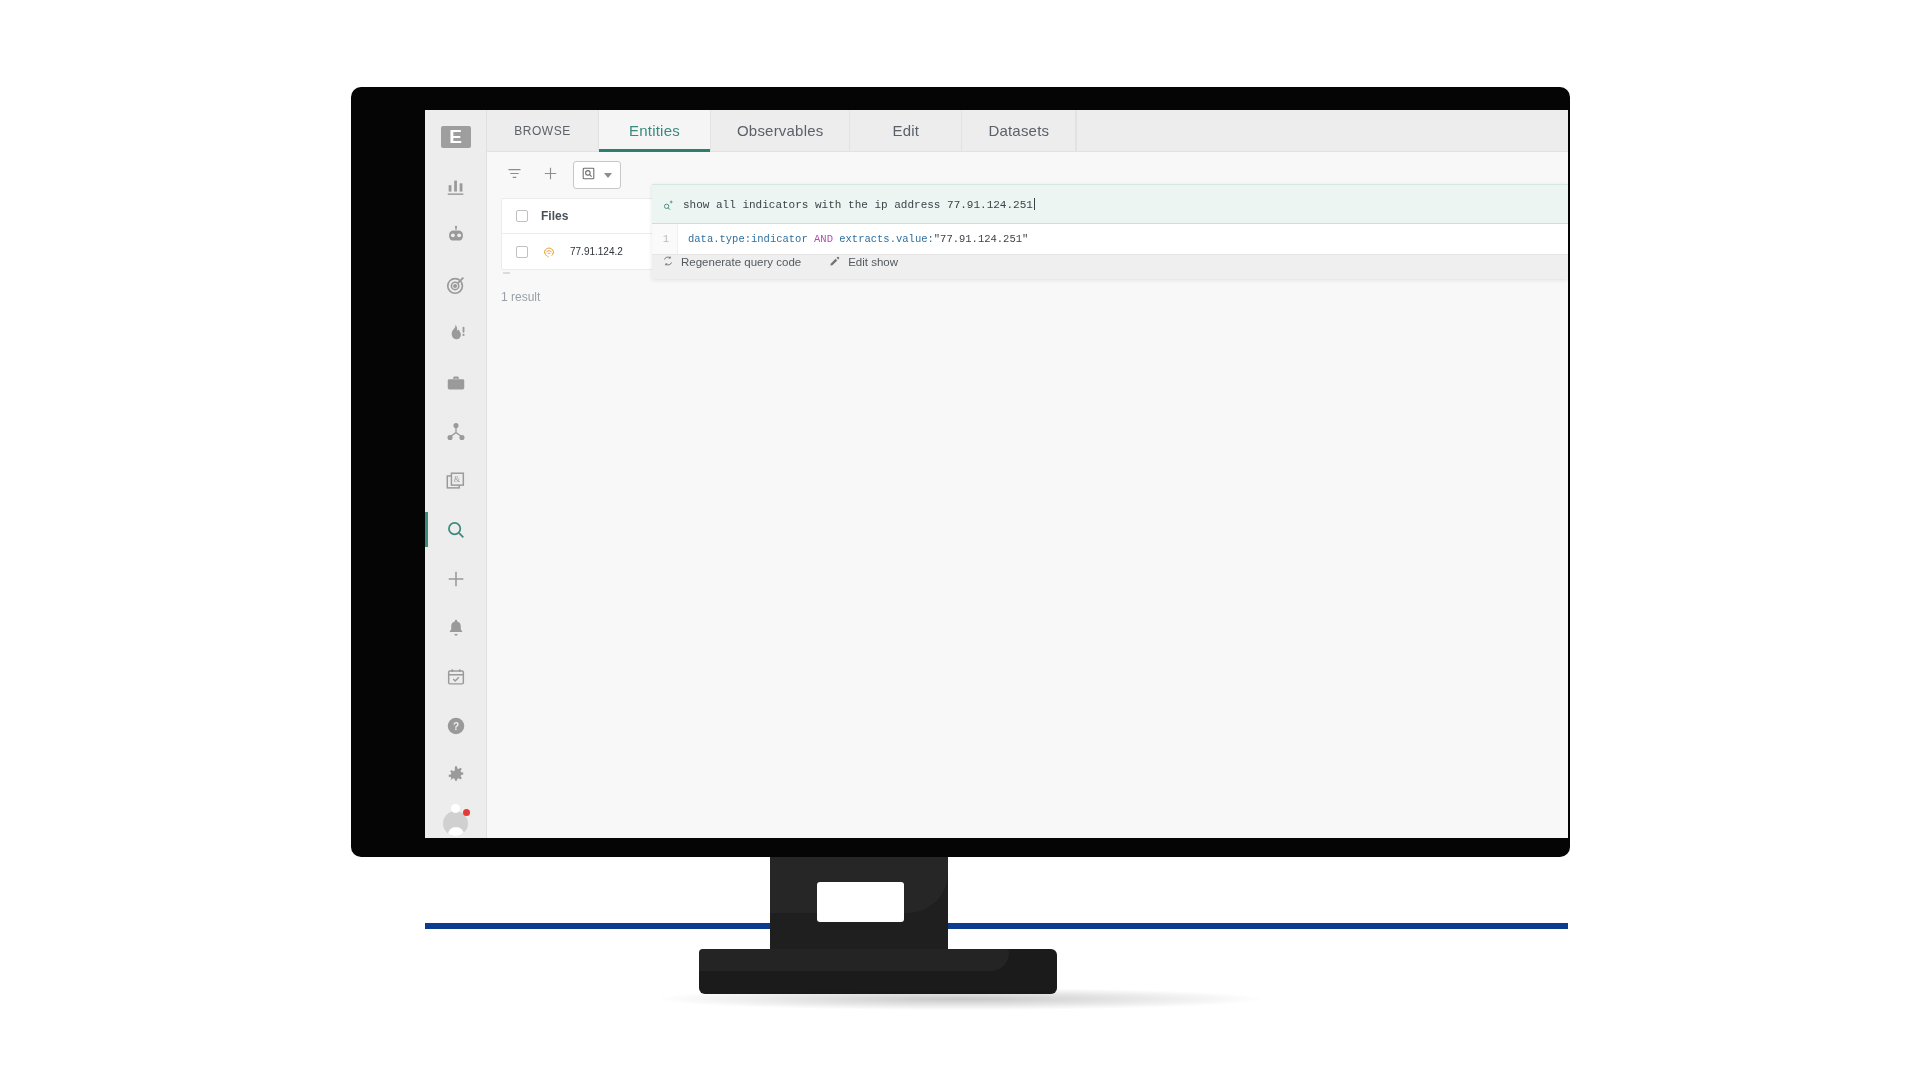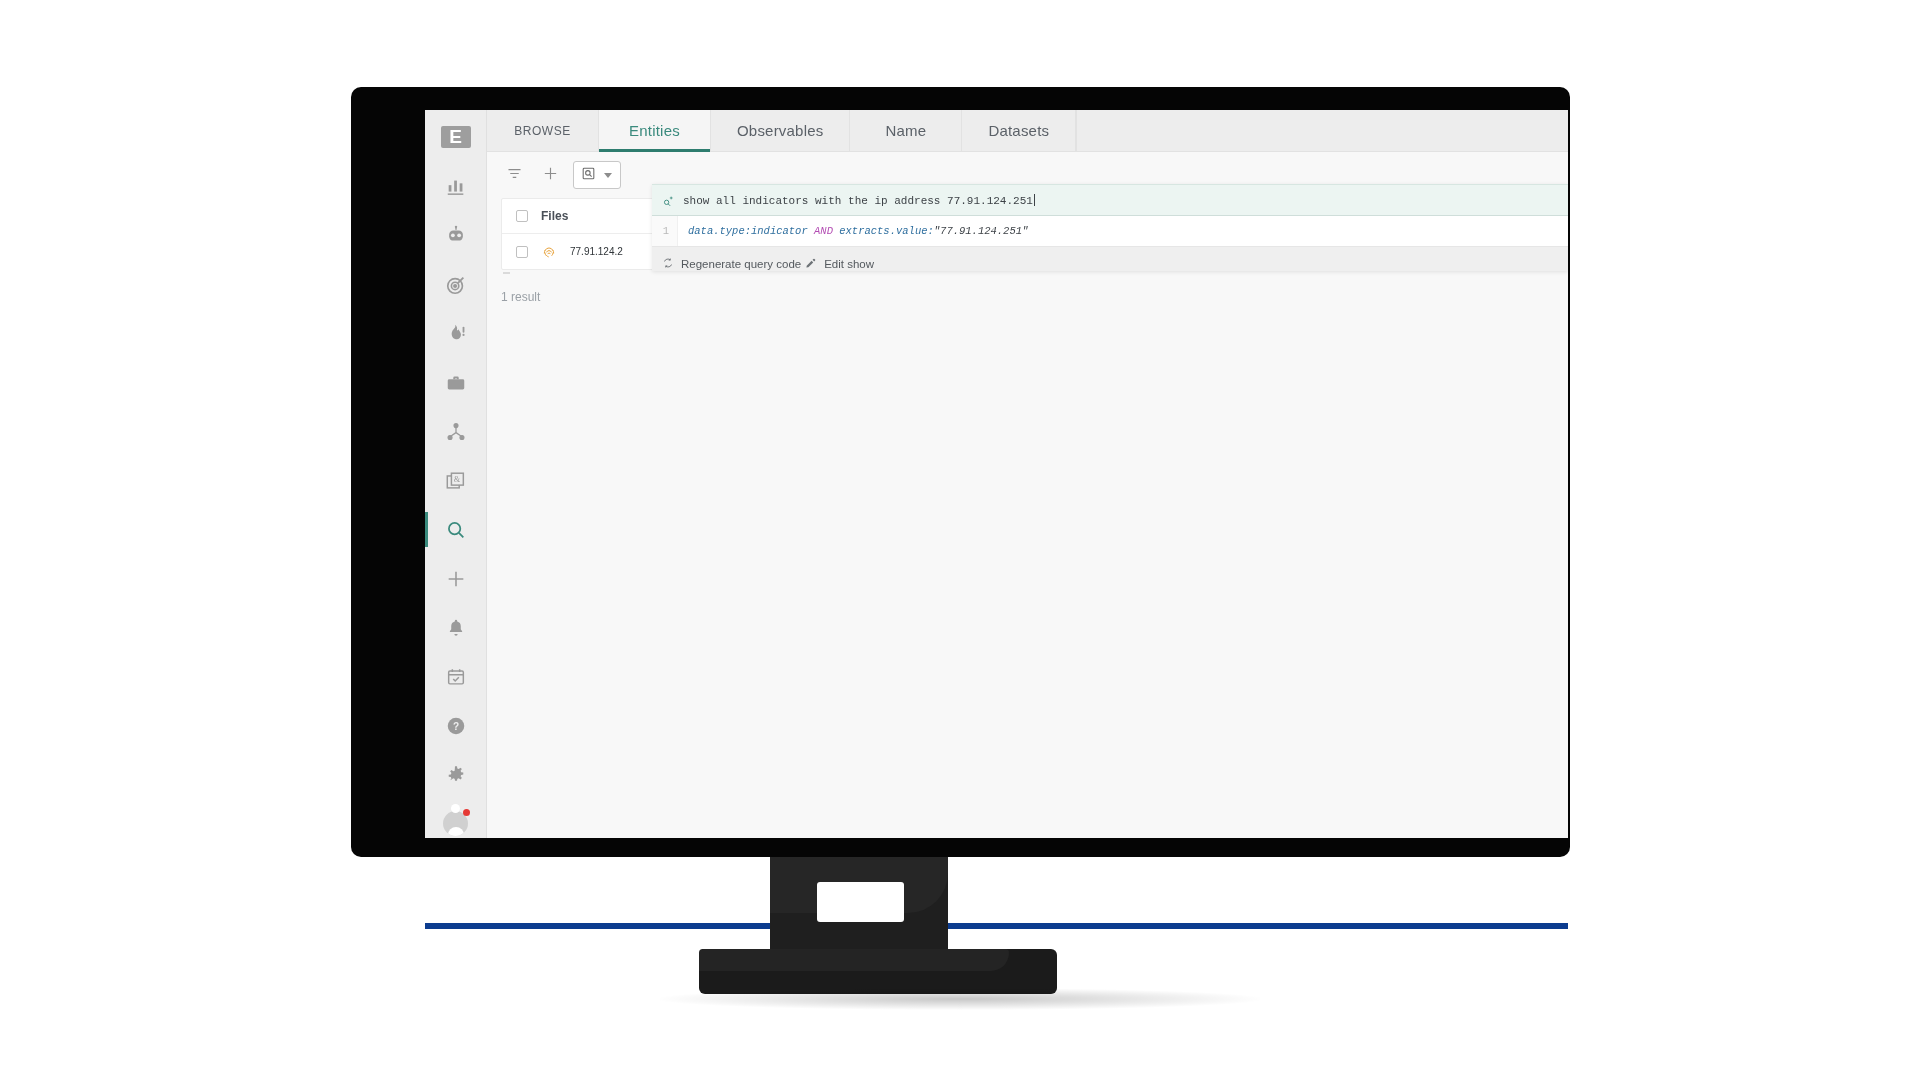--- a/index.html
+++ b/index.html
@@ -262,21 +262,21 @@
 
   
   #nl-overlay {
     position: absolute;
     left: 165px; top: 32px;
     right: 0;
     z-index: 30;
     box-shadow: 0 1px 4px rgba(0,0,0,0.10);
   }
   #nl-input-row {
-    height: 32px;
+    height: 40px;
     background: #ecf5f2;
     border-top: 1px solid #d7e6e1;
     border-bottom: 1px solid #cfdedA;
     display: flex; align-items: center;
     padding: 0 10px;
     gap: 8px;
   }
   #nl-input-row .sparkle { color: #3a8a7d; width: 13px; height: 13px; flex: none; }
   #nl-text {
     font-family: "Liberation Mono", monospace;
@@ -314,30 +314,30 @@
   #nl-gutter {
     width: 26px;
     text-align: right;
     padding-right: 8px;
     color: #b9b9b9;
     background: #fafafa;
     align-self: stretch;
     display: flex; align-items: center; justify-content: flex-end;
     border-right: 1px solid #f0f0f0;
   }
-  #nl-code { padding-left: 10px; white-space: nowrap; font-style: italic; }
+  #nl-code { padding-left: 10px; white-space: nowrap; }
   .tok-field { color: #2f6f9f; }
   .tok-op { color: #b34db3; }
   .tok-str { color: #3d4247; }
 
   #nl-actions-row {
     height: 25px;
     background: #efefef;
-    display: flex; align-items: flex-end;
-    gap: 4px;
+    display: flex; align-items: flex-start;
+    gap: 28px;
     padding: 0 10px;
     border-top: 1px solid #e6e6e6;
   }
   .nl-action {
     display: flex; align-items: center; gap: 7px;
     font-size: 11.5px;
     color: #54595e;
   }
   .nl-action svg { width: 12px; height: 12px; flex: none; color: #6d7276; }
 </style>
@@ -481,21 +481,21 @@
           </div>
         </div>
       </div>
 
       <div id="main-col">
 
         <div id="tabs-bar">
           <div class="tab is-caps">BROWSE</div>
           <div class="tab is-active">Entities</div>
           <div class="tab">Observables</div>
-          <div class="tab">Name</div>
+          <div class="tab">Edit</div>
           <div class="tab">Datasets</div>
           <div id="tabs-filler"></div>
         </div>
 
         <div id="content-area">
 
           <div id="toolbar">
             <div class="tool-btn">
               <span>
                 <svg viewBox="0 0 24 24" fill="none" stroke="currentColor" stroke-width="1.7">

